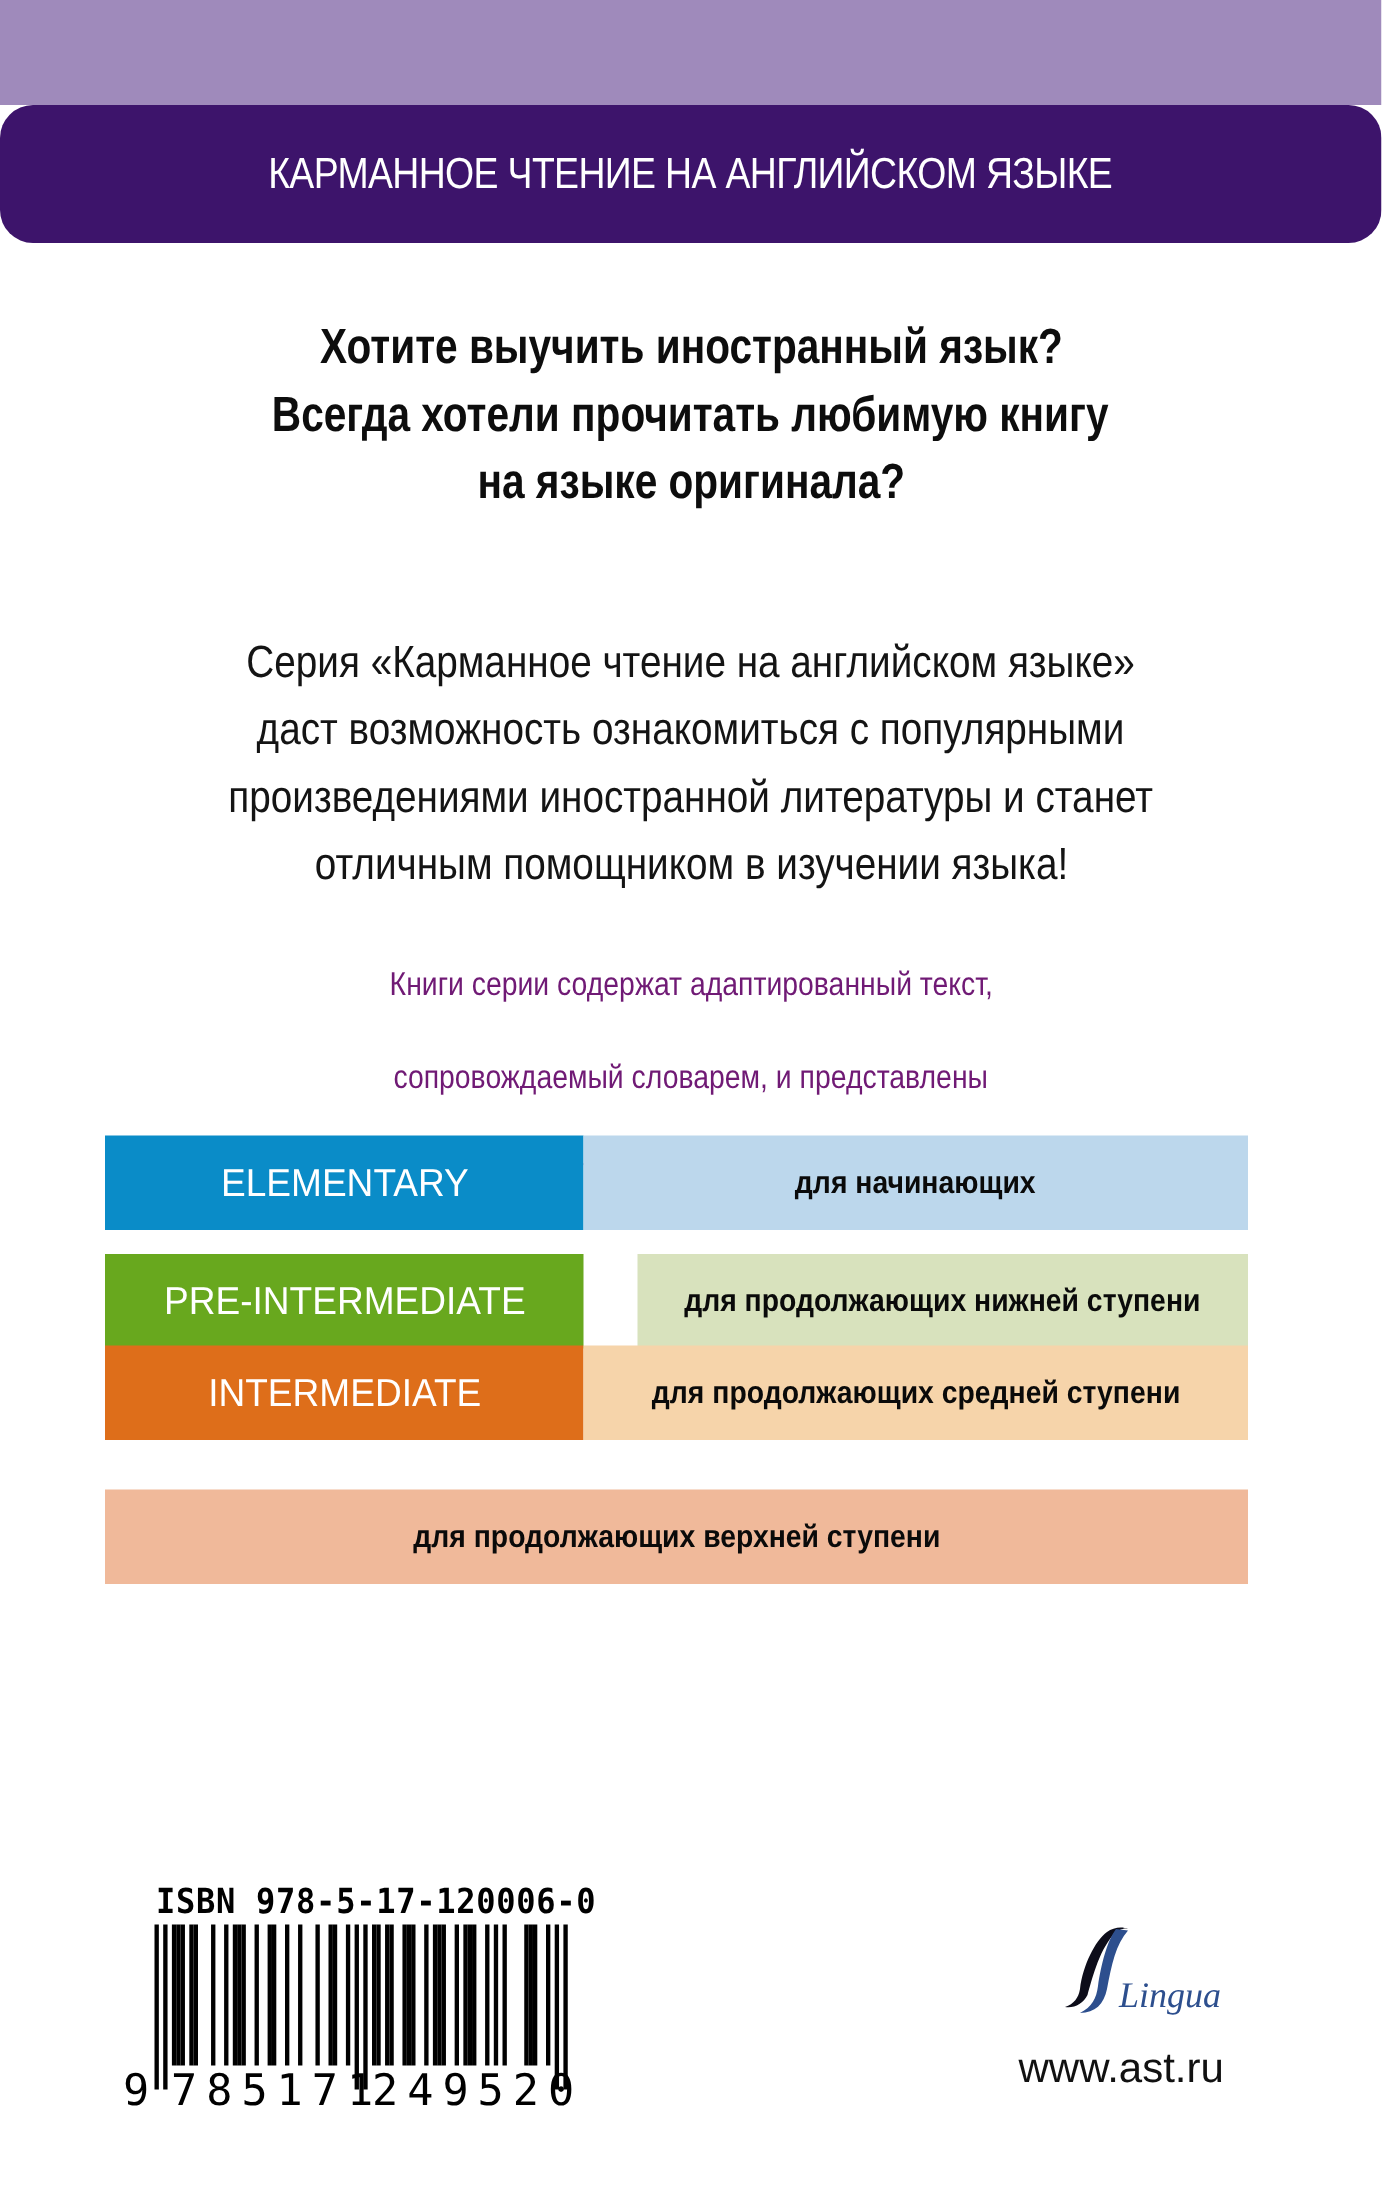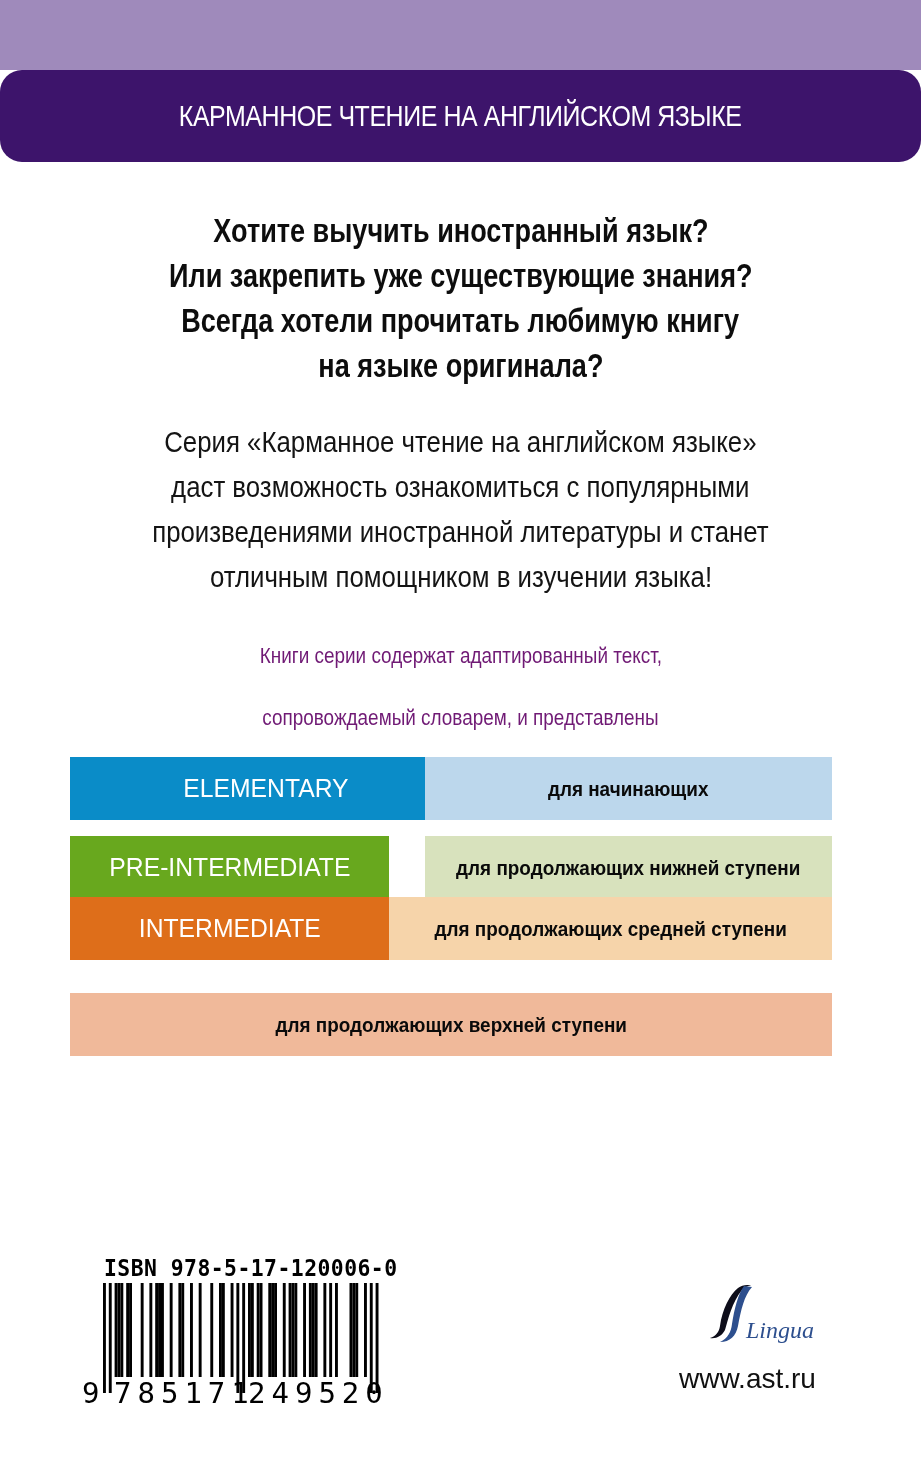--- a/index.html
+++ b/index.html
@@ -62,41 +62,40 @@
 </head>
 <body>
 
 <div class="top-band"></div>
 <div class="title-band">
   <span>КАРМАННОЕ ЧТЕНИЕ НА АНГЛИЙСКОМ ЯЗЫКЕ</span>
 </div>
 
 <div class="block questions">
   <div class="line"><span>Хотите выучить иностранный язык?</span></div>
-  <div class="line"><span>Или закрепить уже существующие знания?</span></div>
   <div class="line"><span>Всегда хотели прочитать любимую книгу</span></div>
   <div class="line"><span>на языке оригинала?</span></div>
 </div>
 
 <div class="block series">
   <div class="line"><span>Серия «Карманное чтение на английском языке»</span></div>
   <div class="line"><span>даст возможность ознакомиться с популярными</span></div>
   <div class="line"><span>произведениями иностранной литературы и станет</span></div>
   <div class="line"><span>отличным помощником в изучении языка!</span></div>
 </div>
 
 <div class="block books">
   <div class="line"><span>Книги серии содержат адаптированный текст,</span></div>
   <div class="line"><span>сопровождаемый словарем, и представлены</span></div>
   <div class="line"><span>в 4 уровнях сложности:</span></div>
 </div>
 
 <div class="levels">
   <div class="level-row" style="top:0px;">
-    <div class="level-name" style="background: rgb(10, 140, 200); padding-left: 36px;">
+    <div class="level-name" style="background: rgb(10, 140, 200);">
         <span>ELEMENTARY</span>
       </div>
     <div class="level-desc" style="background: rgb(188, 215, 236);">
         <span>для начинающих</span>
       </div>
   </div>
   <div class="level-row" style="top:79px;">
     <div class="level-name" style="background: rgb(104, 168, 30);">
         <span>PRE-INTERMEDIATE</span>
       </div>

